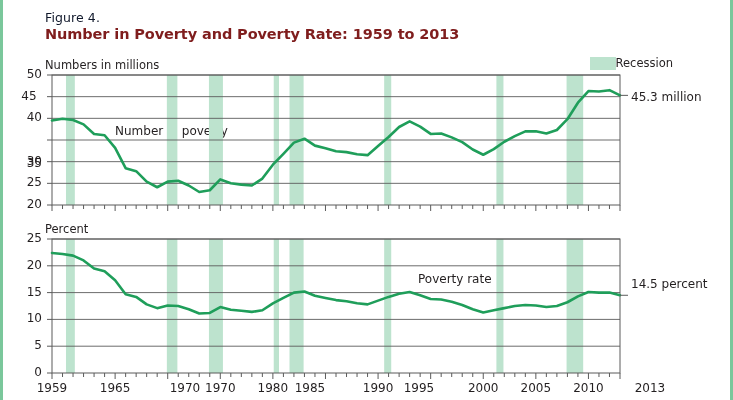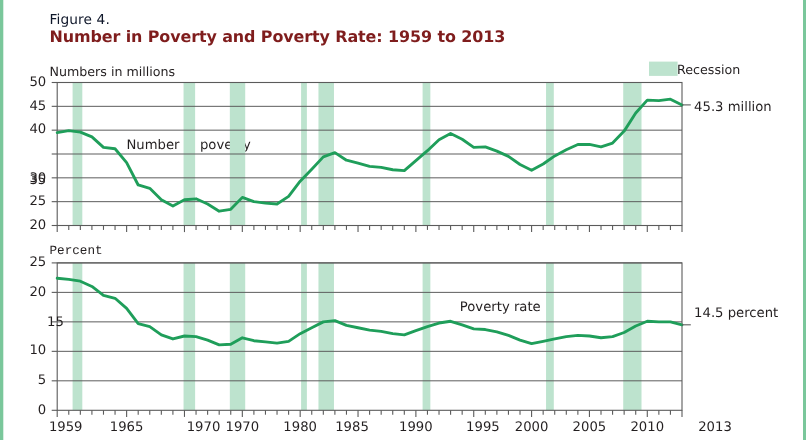--- a/index.html
+++ b/index.html
@@ -23,21 +23,21 @@
   .fig-title{
     position:absolute;left:45px;top:26px;
     font-size:14.5px;font-weight:bold;color:#7f1d1d;letter-spacing:-.1px;
   }
 
   .axis-note{
     position:absolute;font-size:11.5px;color:#231f20;
   }
   .legend{
     position:absolute;right:60px;top:56px;
-    display:flex;align-items:flex-start;gap:0;
+    display:flex;align-items:flex-end;gap:0;
     font-size:11.5px;color:#231f20;
   }
   .legend-swatch{
     width:26px;height:13px;background:#bde3ce;display:block;
   }
 
   .val-label{
     position:absolute;font-size:12px;color:#231f20;white-space:nowrap;
   }
   .series-label{
@@ -59,21 +59,21 @@
 <div class="fig-label">Figure 4.</div>
 <div class="fig-title">Number in Poverty and Poverty Rate: 1959 to 2013</div>
 
 <div class="axis-note" id="top-axis-note" style="left:45px;top:58px;">Numbers in millions</div>
 
 <div class="legend">
   <span class="legend-swatch"></span>
   <span>Recession</span>
 </div>
 
-<div class="axis-note" id="bottom-axis-note" style="left:45px;top:222px;font-family:Liberation Mono, monospace;">Percent</div>
+<div class="axis-note" id="bottom-axis-note" style="left:45px;top:222px;">Percent</div>
 
 <div class="val-label" id="top-val" style="left:631px;top:90px;">45.3 million</div>
 <div class="val-label" id="bottom-val" style="left:631px;top:277px;">14.5 percent</div>
 
 <div class="series-label" id="top-series-lbl" style="left:115px;top:124px;">Number in poverty</div>
 <div class="series-label" id="bottom-series-lbl" style="left:418px;top:272px;">Poverty rate</div>
 
 <svg id="fig" viewBox="0 0 733 400" xmlns="http://www.w3.org/2000/svg">
   <g id="top-chart">
       <rect x="65.98962962962887" y="75" width="8.835555555557079" height="130" fill="#bde3ce"></rect>
@@ -235,32 +235,32 @@
       <polyline points="52.00,252.94 62.52,254.01 73.04,255.62 83.56,260.44 94.07,268.48 104.59,271.16 115.11,280.27 125.63,294.21 136.15,296.89 146.67,304.39 157.19,308.14 167.70,305.46 178.22,306.00 188.74,309.22 199.26,313.50 209.78,312.97 220.30,307.07 230.81,309.75 241.33,310.82 251.85,311.90 262.37,310.29 272.89,303.32 283.41,297.96 293.93,292.60 304.44,291.53 314.96,295.82 325.48,297.96 336.00,300.10 346.52,301.18 357.04,303.32 367.56,304.39 378.07,300.64 388.59,296.89 399.11,293.67 409.63,292.06 420.15,295.28 430.67,299.03 441.19,299.57 451.70,301.71 462.22,304.93 472.74,309.22 483.26,312.43 493.78,310.29 504.30,308.14 514.81,306.00 525.33,304.93 535.85,305.46 546.37,307.07 556.89,306.00 567.41,302.25 577.93,296.35 588.44,292.06 598.96,292.60 609.48,292.60 620.00,295.28" fill="none" stroke="#1f9e5a" stroke-width="2.6" stroke-linejoin="round" stroke-linecap="round"></polyline>
       <line x1="620" x2="628" y1="295.28" y2="295.28" stroke="#5b5b5b" stroke-width="1"></line>
     </g>
 </svg>
 
 <div class="ytick" style="left: 16px; top: 197px;">20</div>
 <div class="ytick" style="left: 16px; top: 175.333px;">25</div>
 <div class="ytick" style="left: 16px; top: 153.667px;">30</div>
 <div class="ytick" style="left: 16px; top: 132px; margin-top: 24px;">35</div>
 <div class="ytick" style="left: 16px; top: 110.333px;">40</div>
-<div class="ytick" style="left: 16px; top: 88.6667px;">45</div>
+<div class="ytick" style="left: 16px; top: 88.6667px; text-align: center;">45</div>
 <div class="ytick" style="left: 16px; top: 67px;">50</div>
 <div class="ytick" style="left: 16px; top: 365px;">0</div>
 <div class="ytick" style="left: 16px; top: 338.2px;">5</div>
 <div class="ytick" style="left: 16px; top: 311.4px;">10</div>
-<div class="ytick" style="left: 32px; top: 284.6px; text-align: right;">15</div>
+<div class="ytick" style="left: 16px; top: 284.6px; text-align: right;">15</div>
 <div class="ytick" style="left: 16px; top: 257.8px;">20</div>
 <div class="ytick" style="left: 16px; top: 231px;">25</div>
-<div class="xtick" style="left: 29px; top: 381px; text-align: right;">1959</div>
+<div class="xtick" style="left: 29px; top: 381px;">1959</div>
 <div class="xtick" style="left: 92.1111px; top: 381px;">1965</div>
 <div class="xtick" style="left: 162px; top: 381px;">1970</div>
 <div class="xtick" style="left: 197.296px; top: 381px;">1970</div>
 <div class="xtick" style="left: 249.889px; top: 381px;">1980</div>
-<div class="xtick" style="left: 297px; top: 381px;">1985</div>
+<div class="xtick" style="left: 287px; top: 381px;">1985</div>
 <div class="xtick" style="left: 355.074px; top: 381px;">1990</div>
-<div class="xtick" style="left: 416px; top: 381px;">1995</div>
+<div class="xtick" style="left: 396px; top: 381px;">1995</div>
 <div class="xtick" style="left: 460.259px; top: 381px;">2000</div>
 <div class="xtick" style="left: 512.852px; top: 381px;">2005</div>
 <div class="xtick" style="left: 565.444px; top: 381px;">2010</div>
 <div class="xtick" style="left: 627px; top: 381px;">2013</div>
 
 </body></html>

